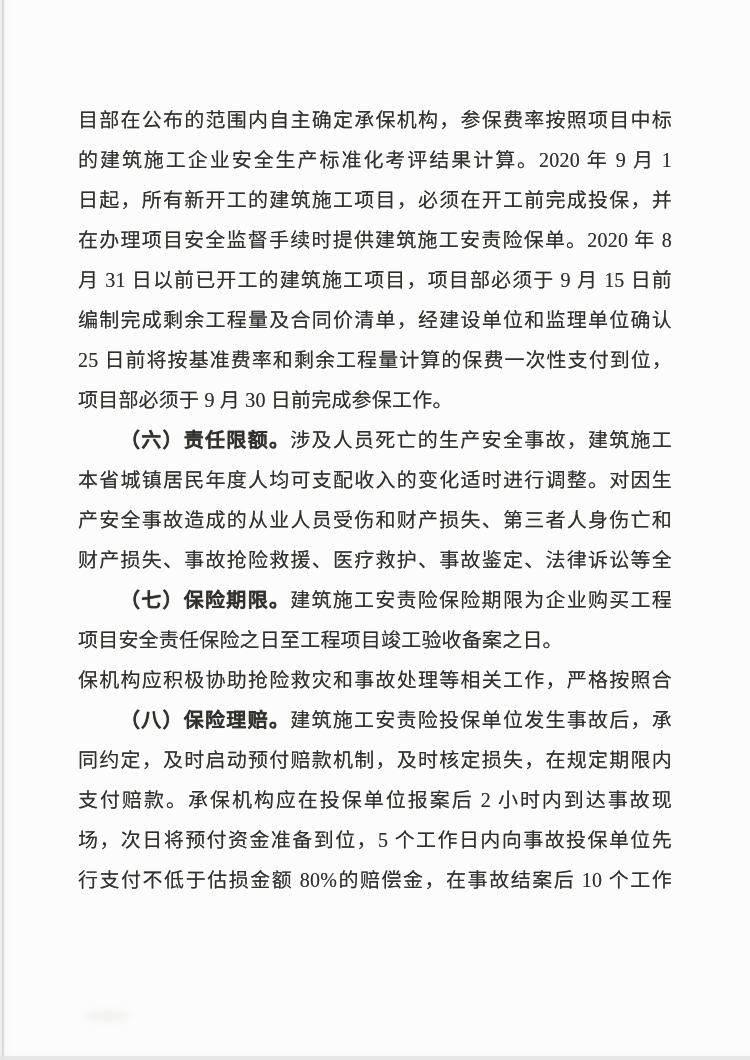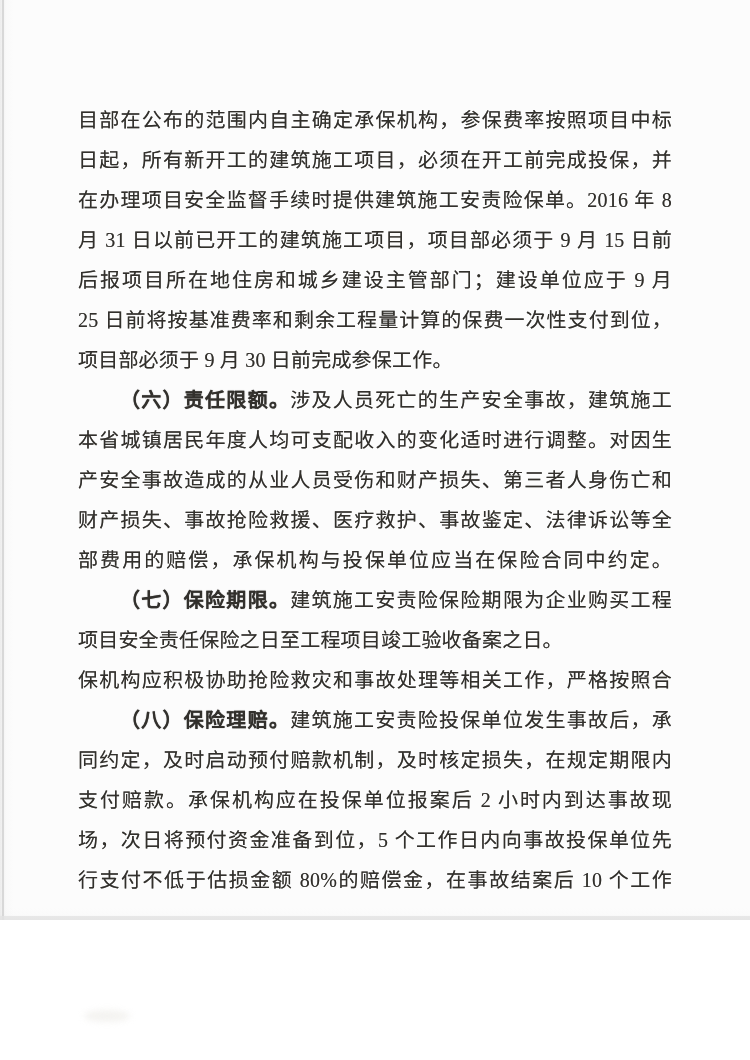--- a/index.html
+++ b/index.html
@@ -3,21 +3,21 @@
 <meta charset="utf-8">
 <style>
   :root{
     --paper:#fcfcfc;
     --ink:#32302c;
   }
   *{ margin:0; padding:0; box-sizing:border-box; }
   html,body{ width:750px; height:1060px; background:#ffffff; overflow:hidden; }
   .page{
     position:relative;
-    width:750px; height:920px;
+    width:750px; height:1060px;
     background:var(--paper);
     background-image:
       linear-gradient(90deg, rgba(190,190,190,.25) 0px, rgba(230,230,230,.12) 6px, rgba(255,255,255,0) 14px),
       linear-gradient(0deg,  rgba(200,200,200,.28) 0px, rgba(235,235,235,.10) 5px, rgba(255,255,255,0) 12px);
     font-family:"Liberation Serif","DejaVu Serif",serif;
     color:var(--ink);
   }
   
   .edge-left{
     position:absolute; left:2px; top:0; width:2px; height:100%;
@@ -61,33 +61,33 @@
 </head>
 <body>
 
 <div class="page">
   <div class="edge-left"></div>
   <div class="edge-bottom"></div>
   <div class="smudge"></div>
   <div class="text-block">
       <div class="paragraph">
         <div class="line">目部在公布的范围内自主确定承保机构，参保费率按照项目中标</div>
+        <div class="line">的建筑施工企业安全生产标准化考评结果计算。2020 年 9 月 1</div>
         <div class="line">日起，所有新开工的建筑施工项目，必须在开工前完成投保，并</div>
-        <div class="line">在办理项目安全监督手续时提供建筑施工安责险保单。2016 年 8</div>
+        <div class="line">在办理项目安全监督手续时提供建筑施工安责险保单。2020 年 8</div>
         <div class="line">月 31 日以前已开工的建筑施工项目，项目部必须于 9 月 15 日前</div>
-        <div class="line">后报项目所在地住房和城乡建设主管部门；建设单位应于 9 月</div>
+        <div class="line">编制完成剩余工程量及合同价清单，经建设单位和监理单位确认</div>
         <div class="line">25 日前将按基准费率和剩余工程量计算的保费一次性支付到位，</div>
         <div class="line last">项目部必须于 9 月 30 日前完成参保工作。</div>
       </div>
       <div class="paragraph">
         <div class="line indent"><span class="clause">（六）责任限额。</span>涉及人员死亡的生产安全事故，建筑施工</div>
         <div class="line">本省城镇居民年度人均可支配收入的变化适时进行调整。对因生</div>
         <div class="line">产安全事故造成的从业人员受伤和财产损失、第三者人身伤亡和</div>
         <div class="line">财产损失、事故抢险救援、医疗救护、事故鉴定、法律诉讼等全</div>
-        <div class="line">部费用的赔偿，承保机构与投保单位应当在保险合同中约定。</div>
       </div>
       <div class="paragraph">
         <div class="line indent"><span class="clause">（七）保险期限。</span>建筑施工安责险保险期限为企业购买工程</div>
         <div class="line last">项目安全责任保险之日至工程项目竣工验收备案之日。</div>
       </div>
       <div class="paragraph">
         <div class="line">保机构应积极协助抢险救灾和事故处理等相关工作，严格按照合</div>
         <div class="line indent"><span class="clause">（八）保险理赔。</span>建筑施工安责险投保单位发生事故后，承</div>
         <div class="line">同约定，及时启动预付赔款机制，及时核定损失，在规定期限内</div>
         <div class="line">支付赔款。承保机构应在投保单位报案后 2 小时内到达事故现</div>

